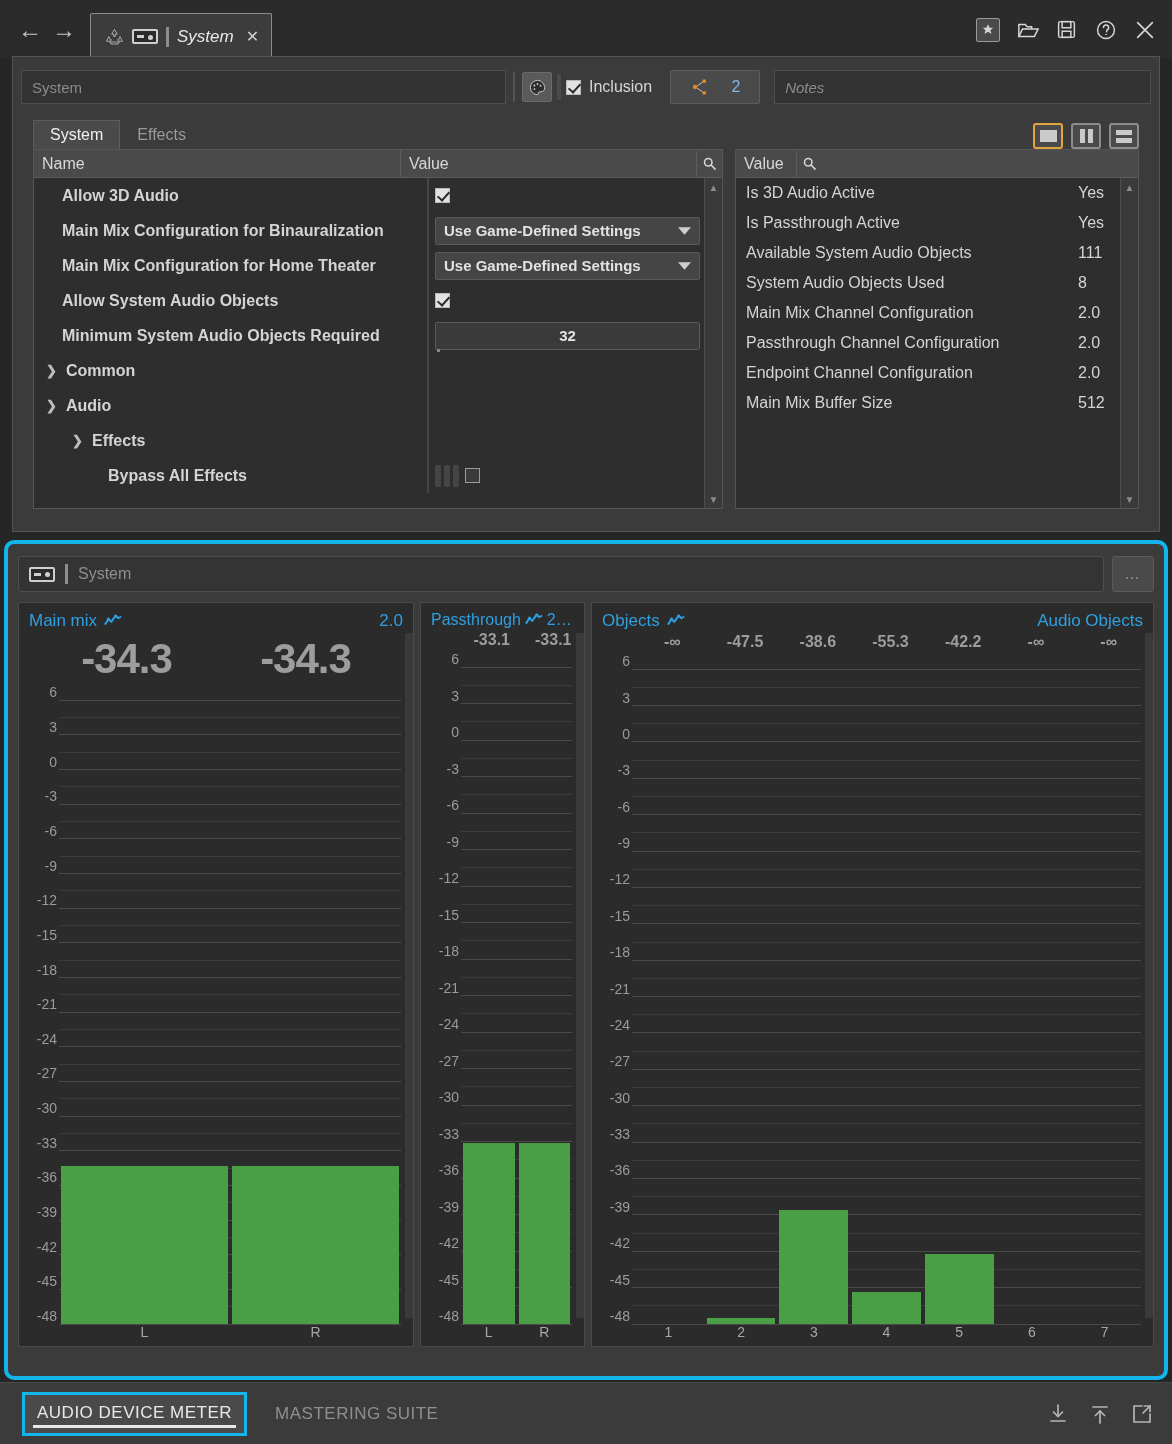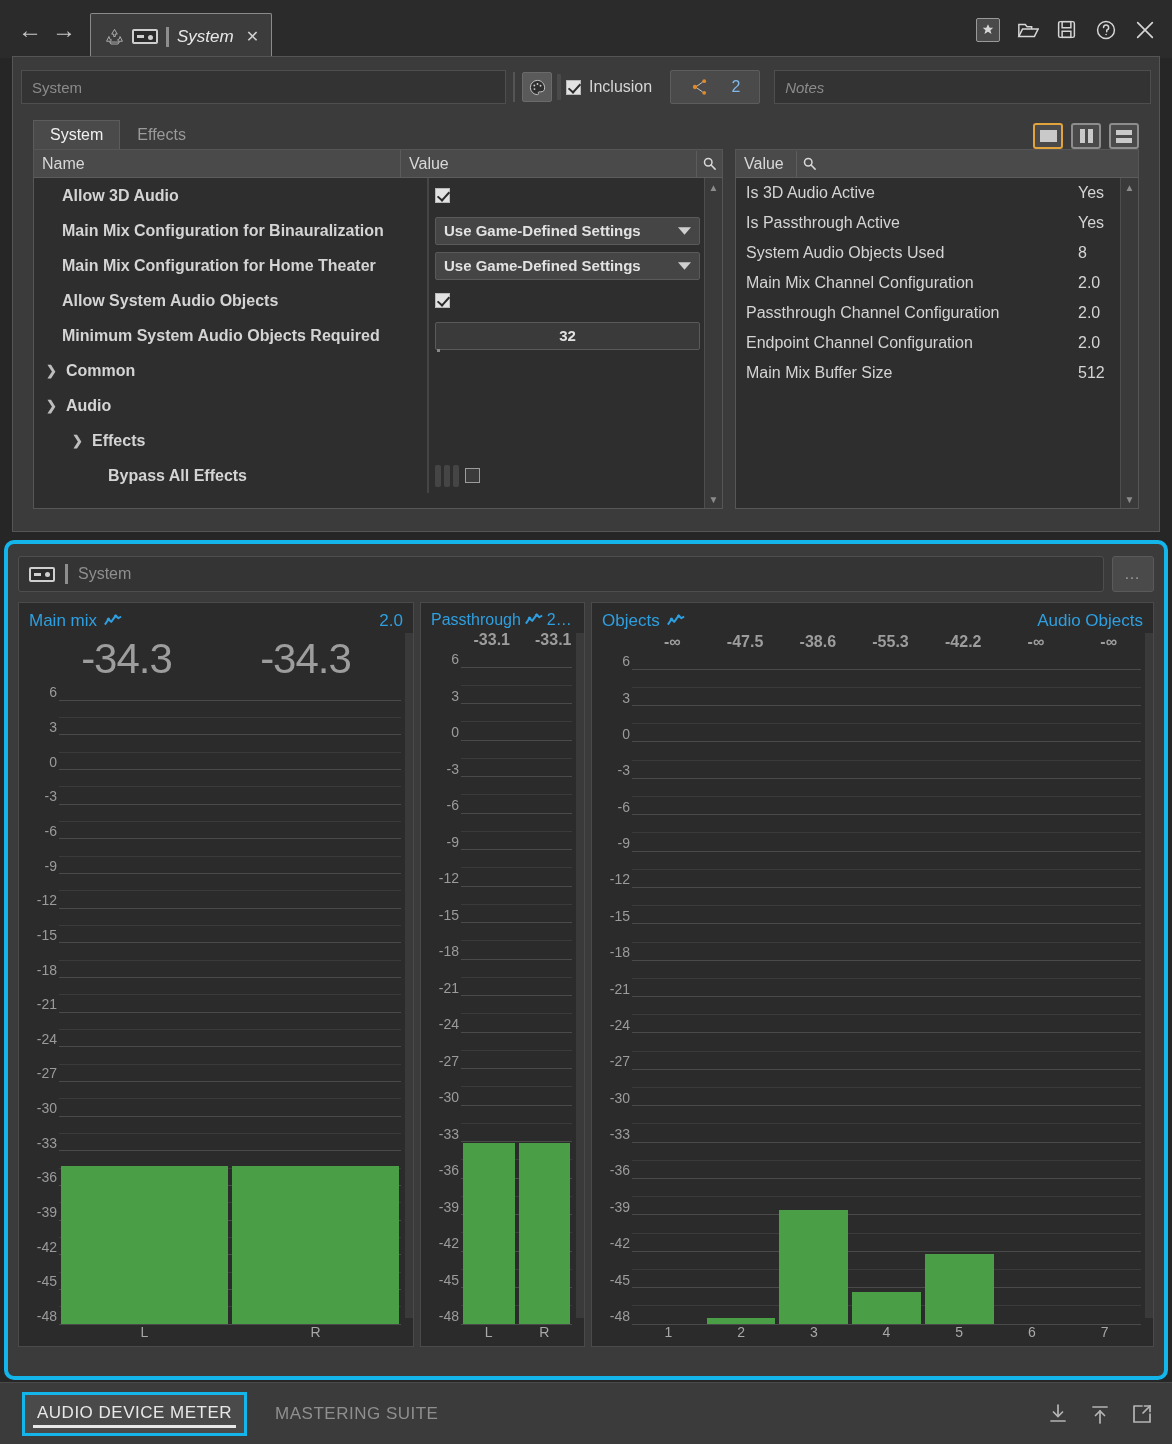--- a/index.html
+++ b/index.html
@@ -90,21 +90,21 @@
 
   .meters{display:flex;gap:6px;margin:10px 10px 0 10px;height:745px;}
   .meter{background:#2b2b2b;border:1px solid #4a4a4a;position:relative;display:flex;flex-direction:column;}
   .m-main{flex:0 0 396px;}
   .m-pass{flex:0 0 165px;}
   .m-obj{flex:1;}
   .mhead{display:flex;align-items:center;padding:8px 10px 2px 10px;font-size:17px;color:#2e9fe0;gap:7px;}
   .mhead .right{margin-left:auto;font-size:17px;color:#2e9fe0;}
   .mhead.pass{font-size:16px;gap:4px;}
   .bigvals{display:flex;justify-content:space-around;padding:2px 18px 0 18px;}
-  .bigval{font-size:42px;font-weight:normal;color:#9d9d9d;letter-spacing:-1px;}
+  .bigval{font-size:42px;font-weight:bold;color:#9d9d9d;letter-spacing:-1px;}
   .smallvals{display:flex;padding-left:40px;}
   .smallval{font-size:16px;font-weight:bold;color:#9d9d9d;text-align:center;}
 
   .plot{flex:1;position:relative;margin:0 8px 0 0;}
   .ax{position:absolute;left:0;top:0;bottom:22px;width:100%;}
   .tickrow{position:absolute;left:0;width:100%;height:0;display:flex;align-items:center;}
   .tickrow .lab{position:absolute;right:calc(100% - 38px);transform:translateY(-50%);font-size:14px;color:#9b9b9b;white-space:nowrap;}
   .tickrow .ln{position:absolute;left:40px;right:4px;height:1px;background:#4a4a4a;}
   .tickrow.minor .ln{background:#3b3b3b;}
   .bars{position:absolute;left:40px;right:4px;top:0;bottom:22px;display:flex;align-items:flex-end;}
@@ -339,20 +339,24 @@
       <div class="tbody" style="">
         <div class="rrow">
           <div class="nm">Is 3D Audio Active</div>
           <div class="vl">Yes</div>
           </div>
         <div class="rrow">
           <div class="nm">Is Passthrough Active</div>
           <div class="vl">Yes</div>
           </div>
         <div class="rrow">
+          <div class="nm">Available System Audio Objects</div>
+          <div class="vl">111</div>
+          </div>
+        <div class="rrow">
           <div class="nm">System Audio Objects Used</div>
           <div class="vl">8</div>
           </div>
         <div class="rrow">
           <div class="nm">Main Mix Channel Configuration</div>
           <div class="vl">2.0</div>
           </div>
         <div class="rrow">
           <div class="nm">Passthrough Channel Configuration</div>
           <div class="vl">2.0</div>

